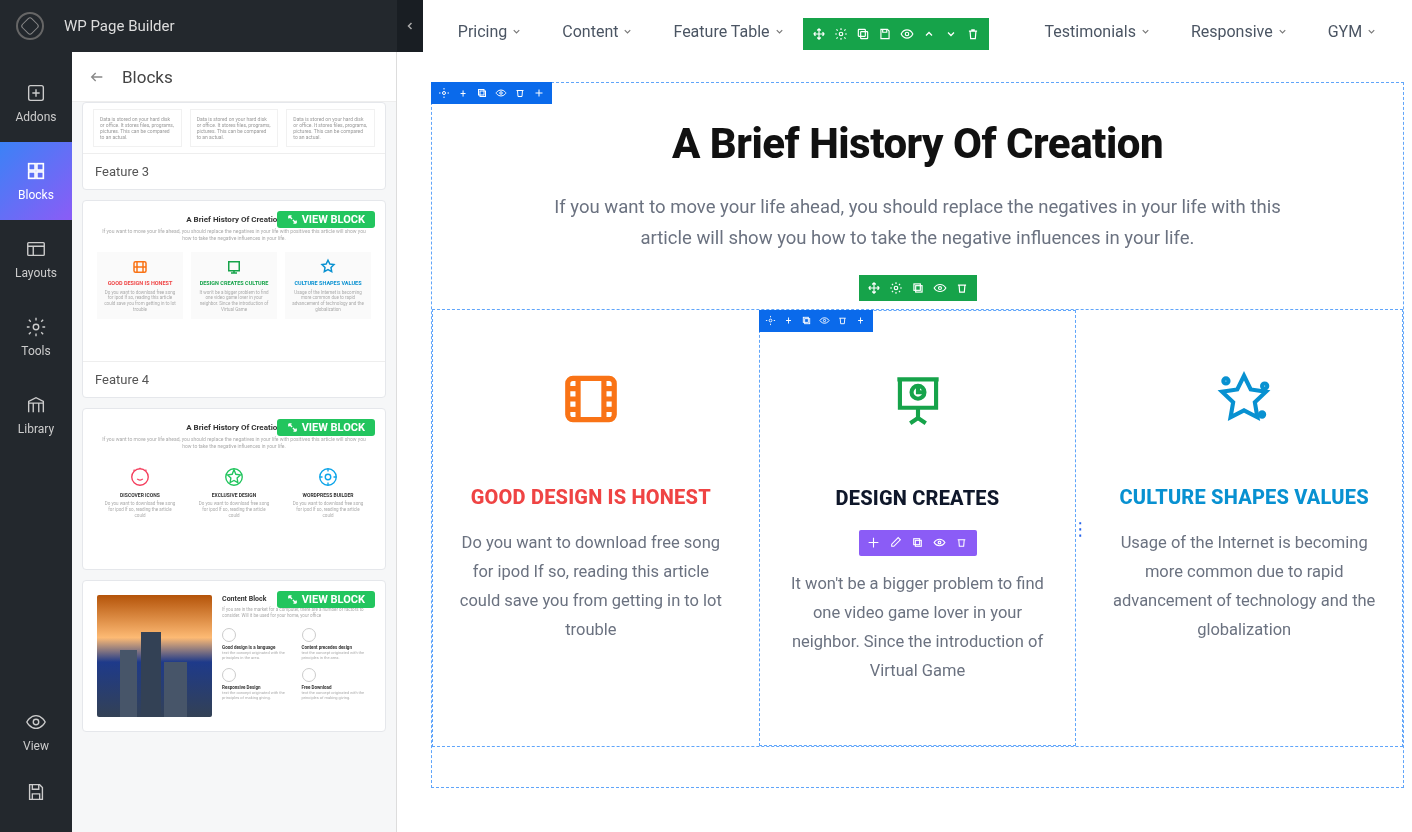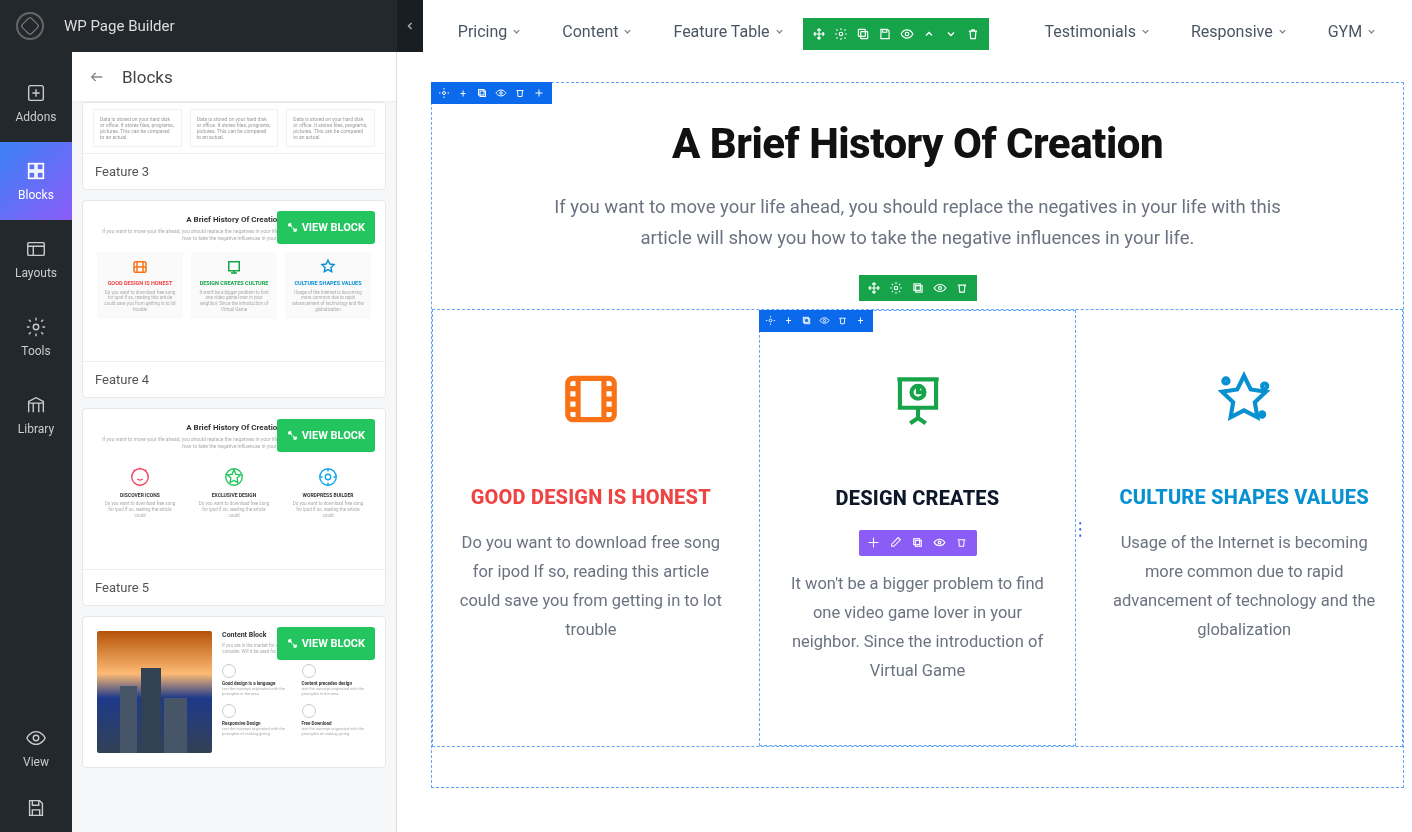--- a/index.html
+++ b/index.html
@@ -12,35 +12,35 @@
 .top-header .app-title { font-size: 15px; color: #ddd; }
 .top-header .right-icons { position: absolute; right: 8px; display: flex; gap: 10px; align-items: center; }
 .top-header .hicon { width: 26px; height: 26px; display: flex; align-items: center; justify-content: center; color: #bbb; cursor: pointer; }
 .collapse-btn { width: 26px; height: 52px; background: #191e23; display: flex; align-items: center; justify-content: center; color: #aaa; cursor: pointer; position: absolute; left: 397px; top: 0; z-index: 10; }
 
 
 .left-rail { position: absolute; left: 0; top: 52px; bottom: 0; width: 72px; background: #23282d; display: flex; flex-direction: column; align-items: center; padding-top: 12px; }
 .rail-item { width: 72px; height: 78px; display: flex; flex-direction: column; align-items: center; justify-content: center; color: #ccc; font-size: 12px; gap: 6px; cursor: pointer; }
 .rail-item.active { background: linear-gradient(135deg, #3b82f6, #8b5cf6); color: #fff; }
 .rail-item .ricon { width: 22px; height: 22px; }
-.rail-bottom { margin-top: auto; padding-bottom: 0; }
+.rail-bottom { margin-top: auto; padding-bottom: 16px; }
 .rail-bottom .rail-item { height: 72px; }
 
 
 .blocks-panel { position: absolute; left: 72px; top: 52px; bottom: 0; width: 325px; background: #fff; border-right: 1px solid #ddd; display: flex; flex-direction: column; }
 .blocks-header { height: 50px; display: flex; align-items: center; padding: 0 14px; gap: 14px; border-bottom: 1px solid #eee; }
 .blocks-header .back-icon { color: #888; cursor: pointer; }
 .blocks-header .title { font-size: 17px; color: #444; }
 .blocks-list { flex: 1; overflow-y: auto; padding: 0 10px; background: #f6f7f8; }
 .blocks-list::-webkit-scrollbar { width: 8px; }
 .blocks-list::-webkit-scrollbar-thumb { background: #c1c5c9; border-radius: 4px; }
 .block-card { background: #fff; border-radius: 4px; margin-bottom: 10px; position: relative; overflow: hidden; border: 1px solid #e5e7eb; }
 .block-preview { padding: 14px; min-height: 110px; position: relative; }
 .block-label { padding: 10px 12px; font-size: 13px; color: #555; border-top: 1px solid #eee; }
-.view-block-btn { position: absolute; top: 10px; right: 10px; background: #22c55e; color: #fff; font-size: 11px; font-weight: 700; padding: 10px 10px; border-radius: 3px; display: flex; align-items: center; gap: 4px; cursor: pointer; z-index: 5; }
+.view-block-btn { position: absolute; top: 10px; right: 10px; background: #22c55e; color: #fff; font-size: 11px; font-weight: 700; padding: 2px 10px; border-radius: 3px; display: flex; align-items: center; gap: 4px; cursor: pointer; z-index: 5; }
 
 
 .mini-row { display: flex; gap: 8px; }
 .mini-col { flex: 1; background: #fff; border: 1px solid #f1f1f1; padding: 6px; font-size: 5px; color: #999; line-height: 1.2; }
 .mini-title { font-size: 8px; font-weight: 700; color: #333; text-align: center; margin-bottom: 4px; }
 .mini-sub { font-size: 5px; color: #aaa; text-align: center; margin-bottom: 10px; line-height: 1.4; }
 .mini-icon { width: 18px; height: 18px; margin: 0 auto 4px; }
 .mini-cap { font-size: 5.5px; font-weight: 700; text-align: center; margin-bottom: 3px; text-transform: uppercase; }
 .mini-desc { font-size: 4.5px; color: #aaa; text-align: center; line-height: 1.3; }
 
@@ -266,21 +266,20 @@
             <svg class="mini-icon" style="width:22px;height:22px;" viewBox="0 0 24 24" fill="none" stroke="#0ea5e9" stroke-width="1.5">
                 <circle cx="12" cy="12" r="9"></circle>
                 <circle cx="12" cy="12" r="3"></circle>
                 <path d="M12 3v3M12 18v3M3 12h3M18 12h3"></path>
               </svg>
             <div class="mini-cap" style="color:#333; font-size:5px;">WordPress Builder</div>
             <div class="mini-desc">Do you want to download free song for ipod If so, reading the article could</div>
           </div>
         </div>
       </div>
-      <div class="block-label">Feature 5</div>
     </div>
 
     <div class="block-card">
       <div class="view-block-btn">
           <svg width="11" height="11" viewBox="0 0 24 24" fill="none" stroke="currentColor" stroke-width="3">
             <path d="M4 4v6M4 4h6M4 4l7 7M20 20v-6M20 20h-6M20 20l-7-7"></path>
           </svg>
           <span>VIEW BLOCK</span>
         </div>
       <div class="block-preview" style="min-height:150px; display:flex; gap:10px;">

